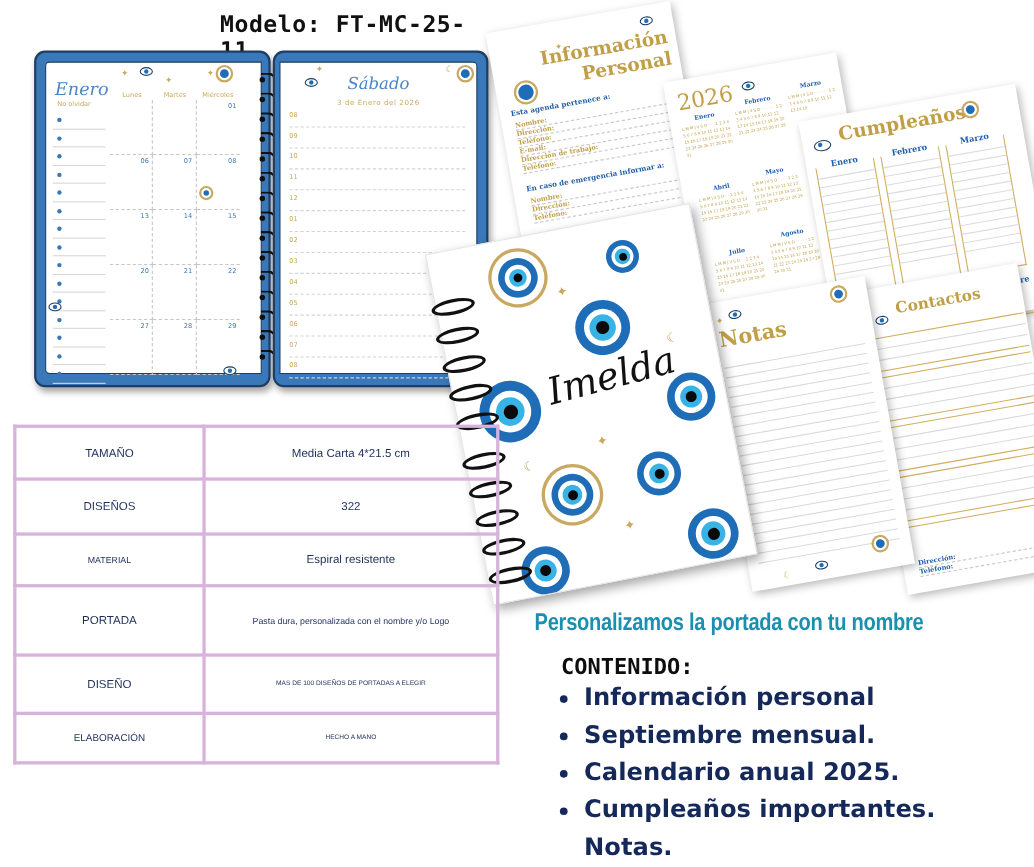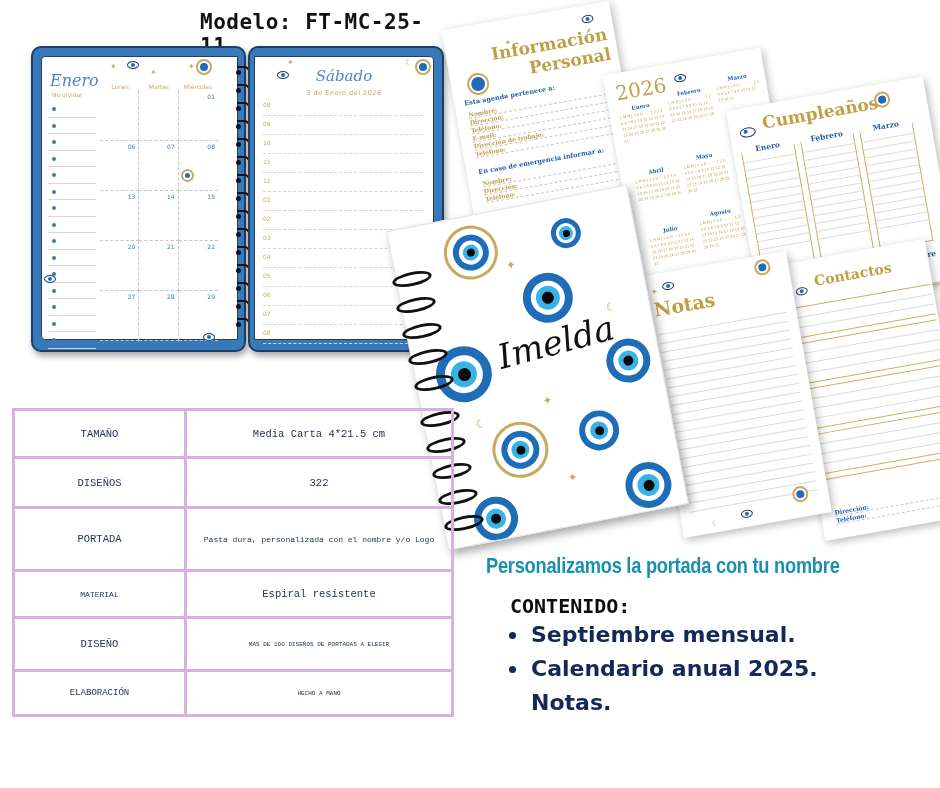--- a/index.html
+++ b/index.html
@@ -136,22 +136,22 @@
     position: absolute; left: 85px; top: 120px; font-family: "DejaVu Serif", serif; font-style: italic;
     font-size: 34px; color: #111; transform: rotate(-4deg);
   }
   .coil {
     position: absolute; width: 40px; height: 14px; border: 3px solid #111; border-radius: 50%;
     background: transparent;
   }
 
   
   .specs {
-    position: absolute; left: 12px; top: 408px; width: 442px;
-    border-collapse: collapse; font-family: Liberation Mono, monospace; color: #1e2f5a;
+    position: absolute; left: 12px; top: 386px; width: 442px;
+    border-collapse: collapse; font-family: Liberation Sans, sans-serif; color: #1e2f5a;
   }
   .specs td {
     border: 3px solid #d7b3db; text-align: center; vertical-align: middle;
   }
   .specs td.k { width: 172px; font-size: 10.5px; }
   .specs td.v { font-size: 10.5px; }
   .specs td.small { font-size: 8px; }
   .specs td.tiny { font-size: 6px; }
 
   
@@ -621,38 +621,40 @@
 <table class="specs">
   <tbody>
       <tr style="height:48px;">
     <td class="k">TAMAÑO</td>
     <td class="v">Media Carta 4*21.5 cm</td>
   </tr>
   <tr style="height:50px;">
     <td class="k">DISEÑOS</td>
     <td class="v">322</td>
   </tr>
+  <tr style="height:47px;">
+    <td class="k small">MATERIAL</td>
+    <td class="v">Espiral resistente</td>
+  </tr>
   <tr style="height:63px;">
     <td class="k">PORTADA</td>
     <td class="v small">Pasta dura, personalizada con el nombre y/o Logo</td>
-  </tr>
-  <tr style="height:47px;">
-    <td class="k small">MATERIAL</td>
-    <td class="v">Espiral resistente</td>
   </tr>
   <tr style="height:53px;">
     <td class="k">DISEÑO</td>
     <td class="v tiny">MAS DE 100 DISEÑOS DE PORTADAS A ELEGIR</td>
   </tr>
   <tr style="height:45px;">
     <td class="k small" style="font-size:9px;">ELABORACIÓN</td>
     <td class="v tiny">HECHO A MANO</td>
   </tr>
 </tbody>
   </table>
 
 <div class="promo">Personalizamos la portada con tu nombre</div>
 <div class="contenido-title">CONTENIDO:</div>
 <ul class="contenido-list">
+  <li><span class="bullet"></span><span>Información personal</span></li>
   <li><span class="bullet"></span><span>Septiembre mensual.</span></li>
   <li><span class="bullet"></span><span>Calendario anual 2025.</span></li>
+  <li><span class="bullet"></span><span>Cumpleaños importantes.</span></li>
   <li class="nob"><span>Notas.</span></li>
 </ul>
 
 </body></html>

